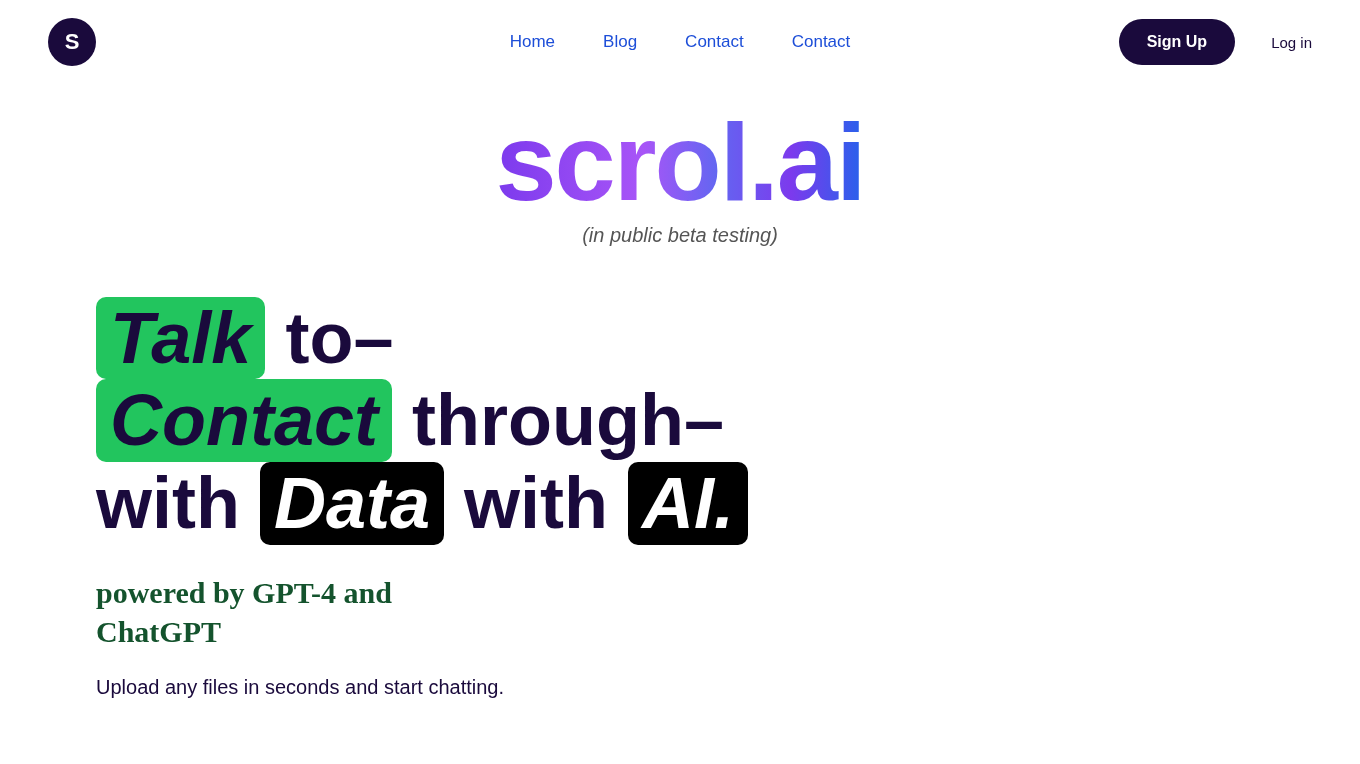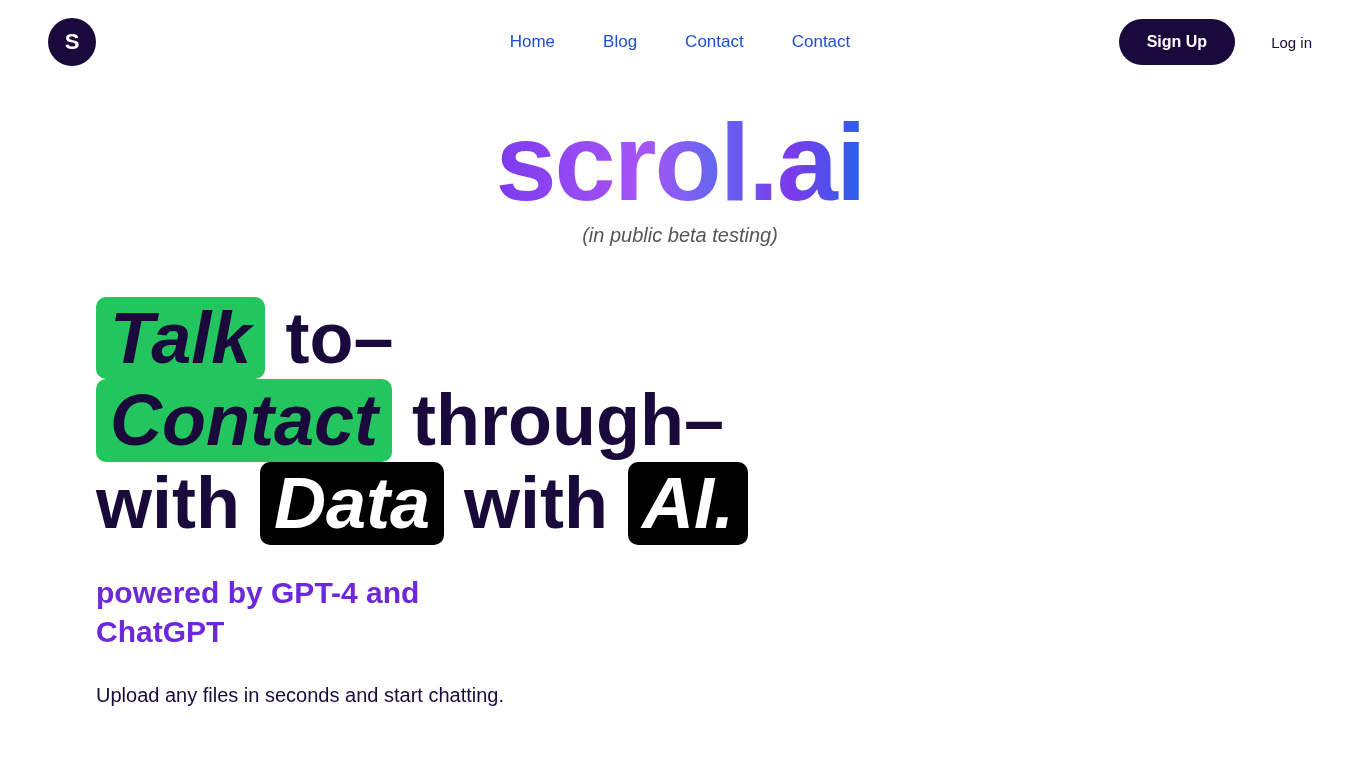--- a/index.html
+++ b/index.html
@@ -140,23 +140,24 @@
       border-radius: 10px;
       padding: 0 14px;
       font-style: italic;
       font-weight: 800;
       text-align: center;
     }
 
     .powered-text {
       font-size: 30px;
       font-weight: 800;
-      color: #6d28d9;
-      margin-bottom: 28px;
+      color: #14532d;
+      margin-bottom: 20px;
       line-height: 1.3;
+      font-family: Liberation Serif, serif;
     }
 
     .description-text {
       font-size: 20px;
       color: #1a0a3c;
       max-width: 470px;
       line-height: 1.6;
     }
   </style>
 </head>

